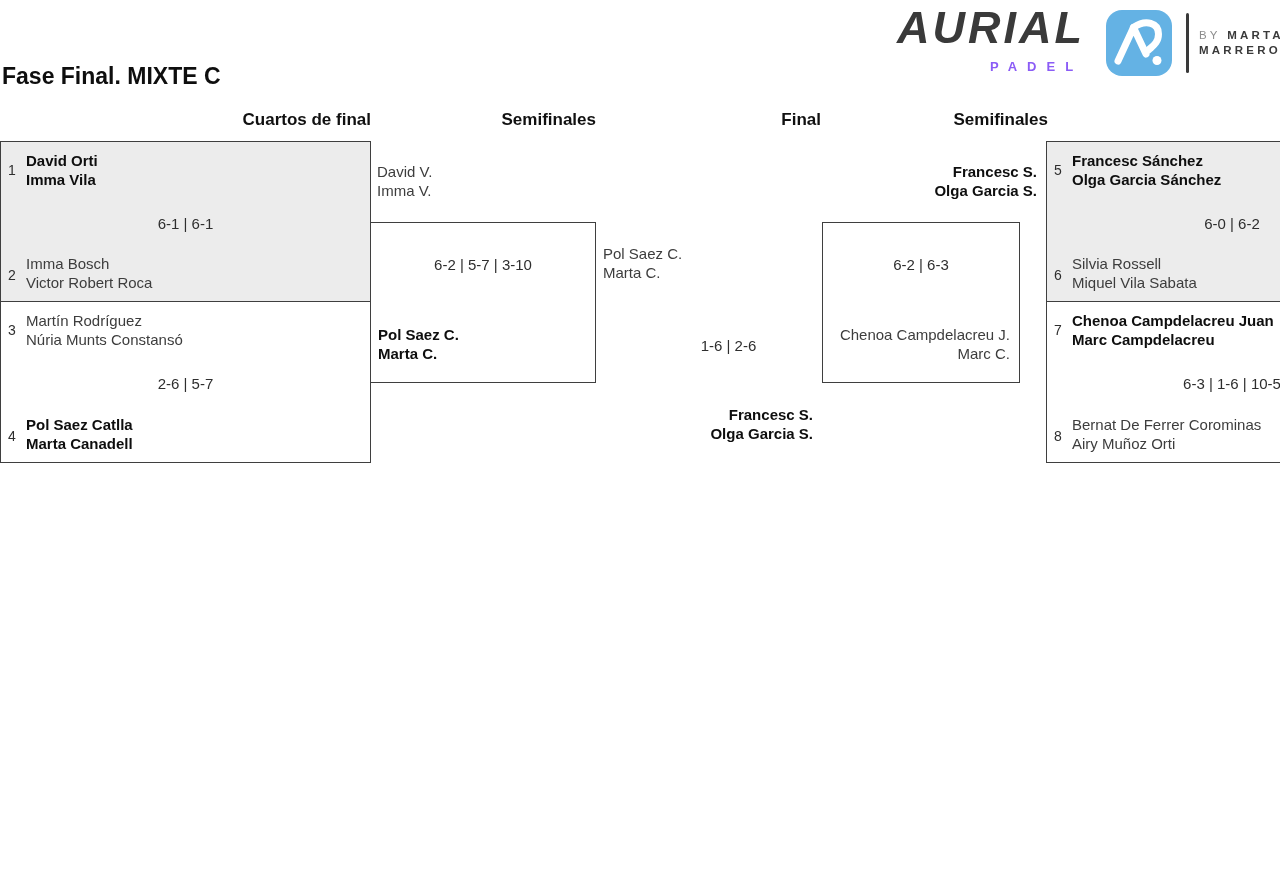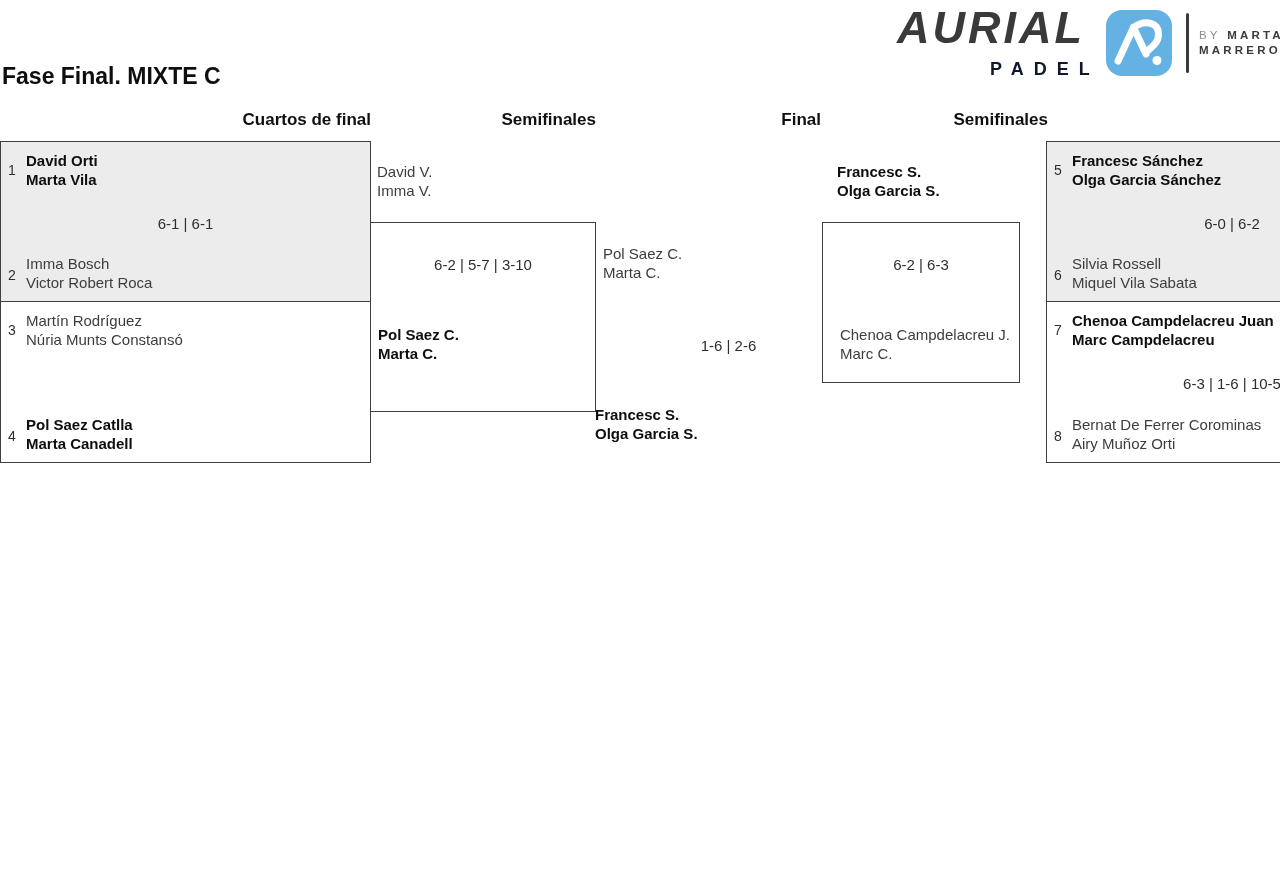--- a/index.html
+++ b/index.html
@@ -16,22 +16,22 @@
     position:absolute; left:2px; top:44px; font-size:23px; font-weight:700;
     color:#0e0e0e; white-space:nowrap;margin-top:19px;
   }
   
   .logo { position:absolute; left:897px; top:8px; width:383px; height:72px; }
   .logo-brand {
     position:absolute; left:0; top:-6px; font-size:45px; font-weight:700;
     font-style:italic; letter-spacing:3px; color:#3a3a3a; white-space:nowrap;
   }
   .logo-padel {
-    position:absolute; left:93px; top:51px; font-size:18px; font-weight:700;
-    letter-spacing:10px; color:#0f172a; white-space:nowrap;
+    position:absolute; left:93px; top:51px; font-size:13px; font-weight:700;
+    letter-spacing:10px; color:#8b5cf6; white-space:nowrap;
   }
   .logo-mark {
     position:absolute; left:209px; top:2px; width:66px; height:66px;
     background:#64b2e4; border-radius:16px;
   }
   .logo-divider {
     position:absolute; left:289px; top:5px; width:3px; height:60px;
     background:#3a3a3a; border-radius:2px;
   }
   .logo-byline {
@@ -47,21 +47,21 @@
   .box {
     position:absolute; box-sizing:border-box; border:1px solid #3f3f3f;
     background:#fff;
   }
   .box.gray { background:#ececec; }
   .team {
     position:absolute; font-size:15px; line-height:19px; color:#3d3d3d;
     white-space:nowrap;
   }
   .team.w { font-weight:700; color:#0e0e0e; }
-  .team.ra { }
+  .team.ra { text-align:right; }
   .seed {
     position:absolute; left:7px; font-size:14px; line-height:19px; color:#2e2e2e;
   }
   .seed.top { top:19px; }
   .seed.bot { bottom:16px; }
   .t-top { left:25px; top:9px; }
   .t-bot { left:25px; bottom:9px;margin-top:7px; }
   .score {
     position:absolute; left:0; right:0; text-align:center; font-size:15px;
     line-height:19px; color:#2e2e2e; white-space:nowrap;
@@ -105,49 +105,50 @@
   <div class="round-header" style="left:0;width:371px">Cuartos de final</div>
   <div class="round-header" style="left:370px;width:226px">Semifinales</div>
   <div class="round-header" style="left:595px;width:226px">Final</div>
   <div class="round-header" style="left:822px;width:226px">Semifinales</div>
   <div class="round-header" style="left:1046px;width:372px">Cuartos de final</div>
 
   <div class="box gray qf" style="left:0;top:141px;width:371px;height:161px">
     <div class="seed top">1</div>
     <div class="team w t-top">
       <div>David Orti</div>
-      <div>Marta Vila</div>
+      <div>Imma Vila</div>
     </div>
     <div class="score">6-1 | 6-1</div>
     <div class="seed bot">2</div>
     <div class="team t-bot">
       <div>Imma Bosch</div>
       <div>Victor Robert Roca</div>
     </div>
   </div>
 
   <div class="box qf" style="left:0;top:301px;width:371px;height:162px">
     <div class="seed top">3</div>
     <div class="team t-top">
       <div>Martín Rodríguez</div>
       <div>Núria Munts Constansó</div>
     </div>
+    <div class="score">2-6 | 5-7</div>
     <div class="seed bot">4</div>
     <div class="team w t-bot">
       <div>Pol Saez Catlla</div>
       <div>Marta Canadell</div>
     </div>
   </div>
 
   <div class="team floating" style="left:377px;top:162px">
     <div>David V.</div>
     <div>Imma V.</div>
   </div>
 
-  <div class="box sf" style="left:370px;top:222px;width:226px;height:190px">
+  <div class="box sf" style="left:370px;top:222px;width:226px;height:161px">
     <div class="score">6-2 | 5-7 | 3-10</div>
     <div class="team w sf-winner l">
       <div>Pol Saez C.</div>
       <div>Marta C.</div>
     </div>
   </div>
 
   <div class="team floating" style="left:603px;top:244px">
     <div>Pol Saez C.</div>
     <div>Marta C.</div>

